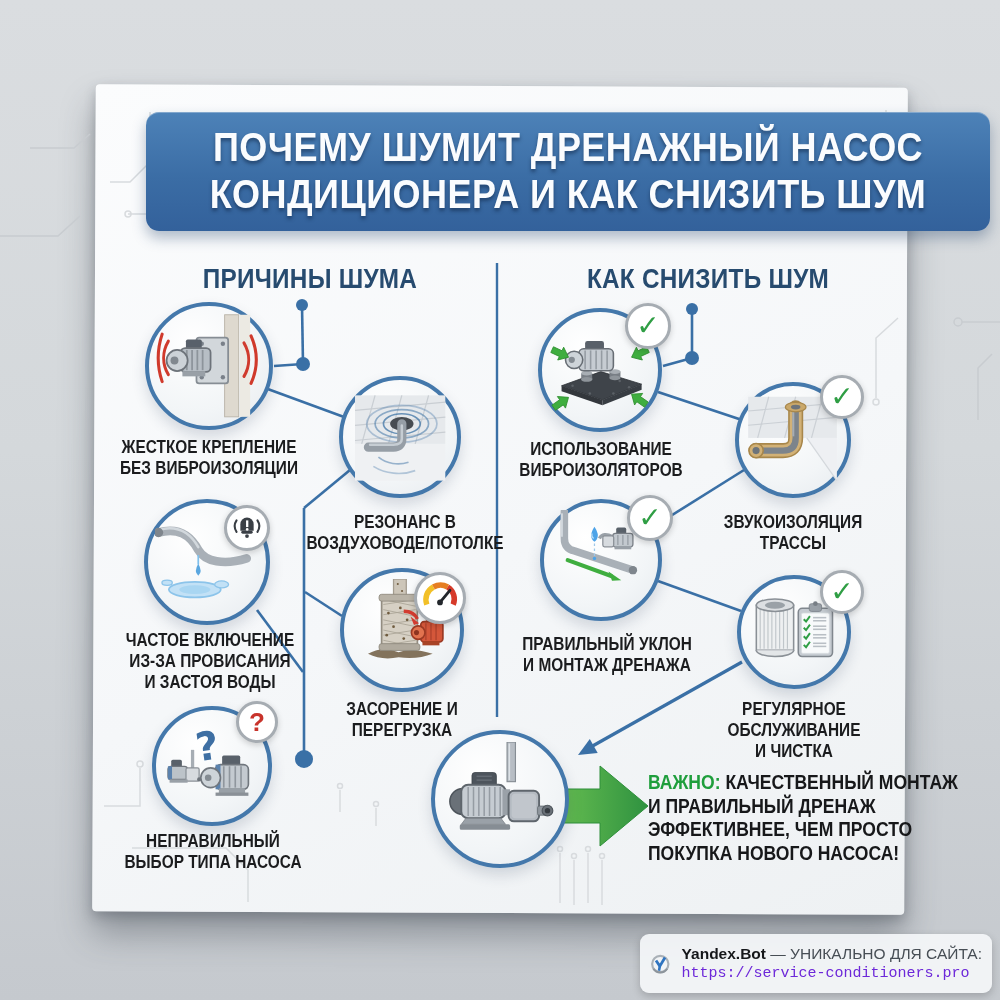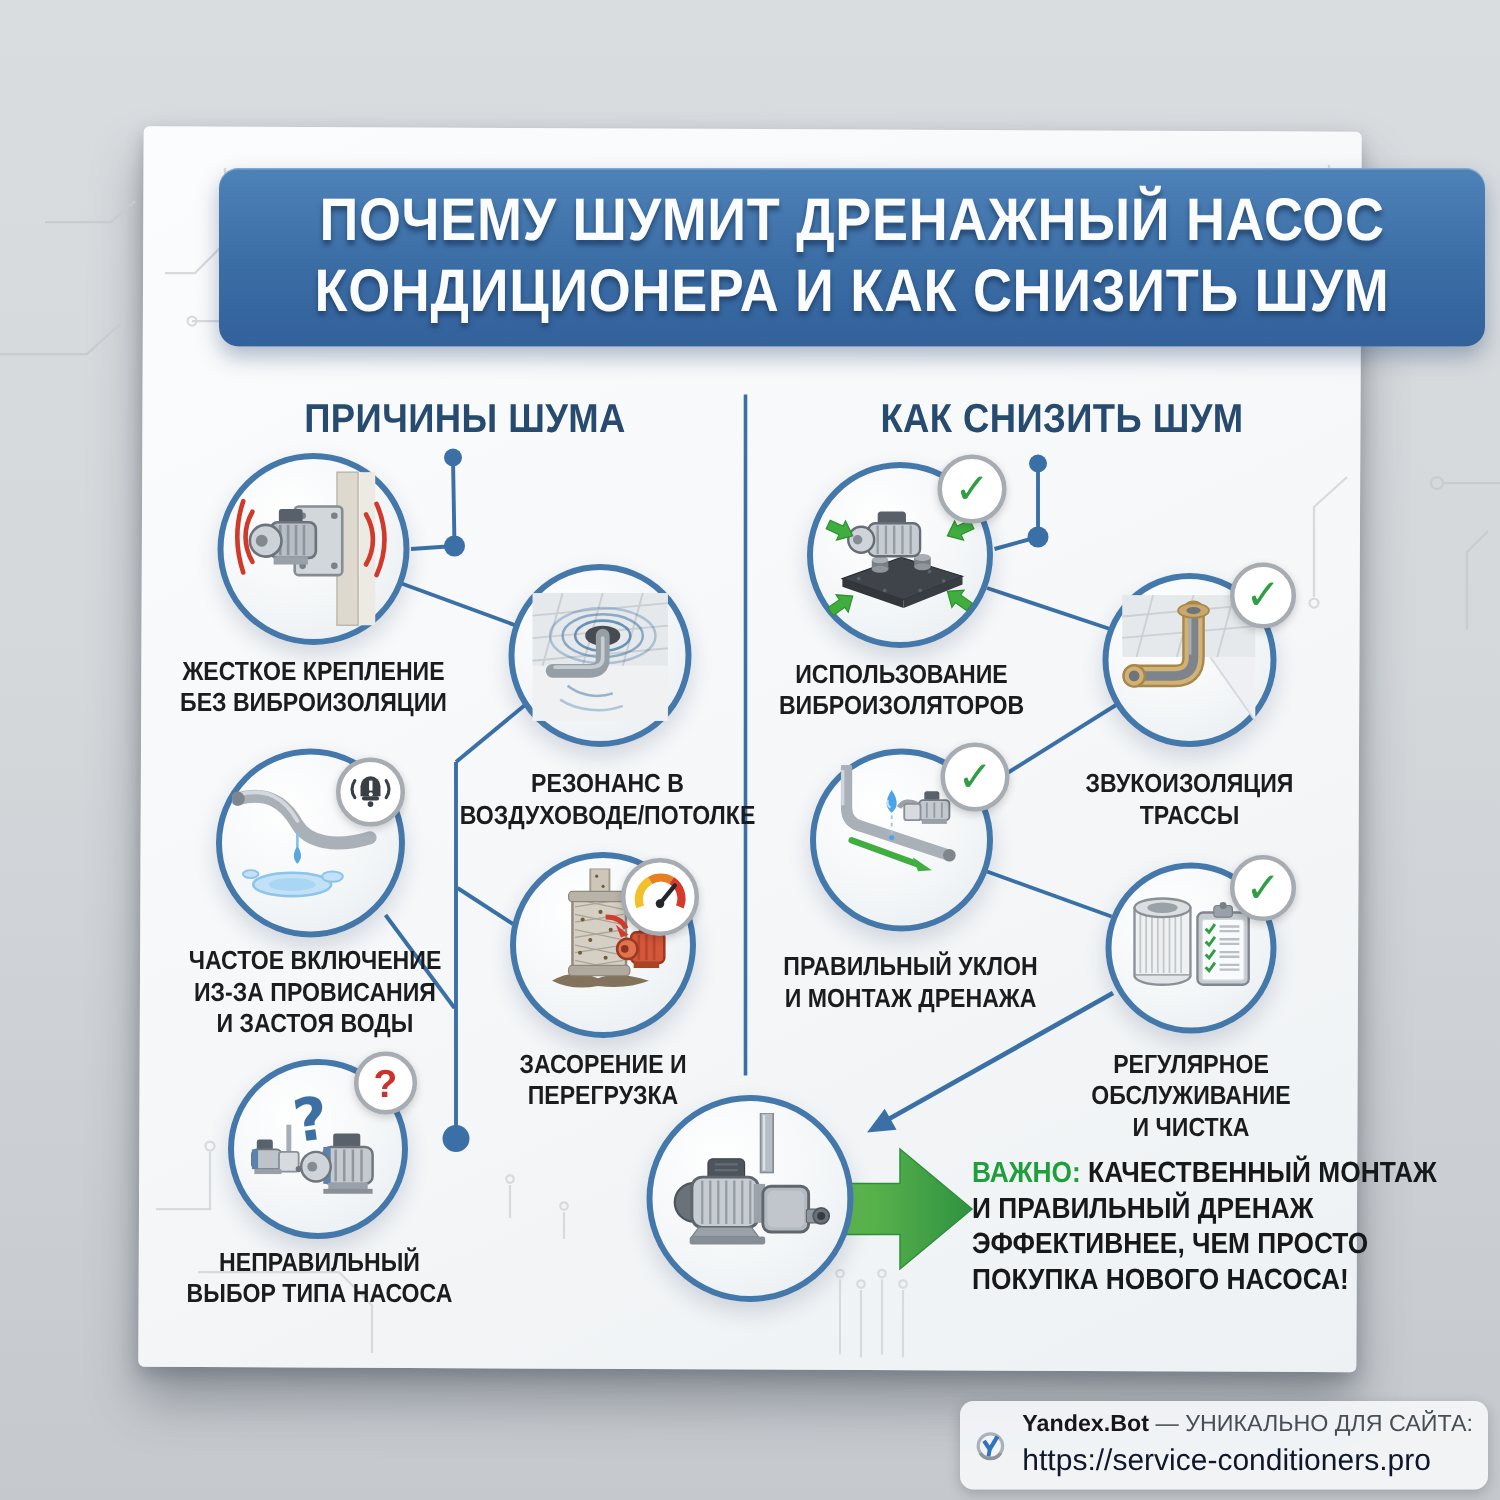--- a/index.html
+++ b/index.html
@@ -37,21 +37,21 @@
   .note{position:absolute;left:648px;top:771px;width:300px;font-weight:bold;font-size:19.5px;
     line-height:23.5px;color:#17181a;transform:scaleX(.9);transform-origin:0 0;z-index:4;}
   .note div{white-space:nowrap;}
   .note .prefix{color:#1f9e3c;}
   .footer{position:absolute;left:640px;top:934px;width:352px;height:59px;z-index:6;
     background:rgba(244,246,249,.92);border-radius:9px;box-shadow:0 3px 9px rgba(0,0,0,.2);
     display:flex;align-items:center;padding:0 10px;box-sizing:border-box;}
   .footer-text{margin-left:11px;line-height:1.3;}
   .ft1{font-size:15.5px;color:#474e55;white-space:nowrap;}
   .ft1 .brand{font-weight:bold;color:#15171a;}
-  .ft2{font-size:20px;color:#0f172a;white-space:nowrap;}
+  .ft2{font-size:15px;color:#6d28d9;white-space:nowrap;font-family:Liberation Mono, monospace;}
 </style>
 </head>
 <body>
 
 <div class="stage">
 
   <svg class="decor" width="1000" height="1000">
     <g stroke="#c8ccd0" stroke-width="1.5" fill="none">
       <path d="M30,148 h44 l16,-14"></path>
         <path d="M0,236 h58 l22,-20"></path>

